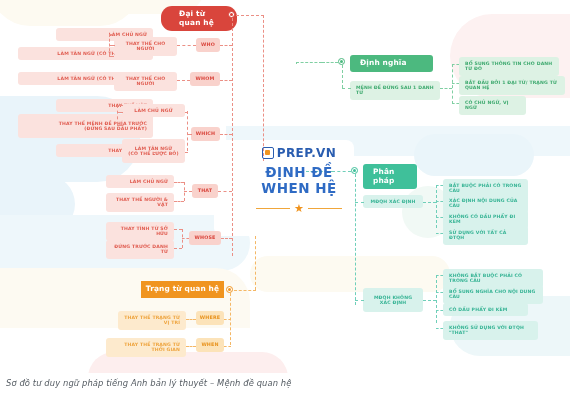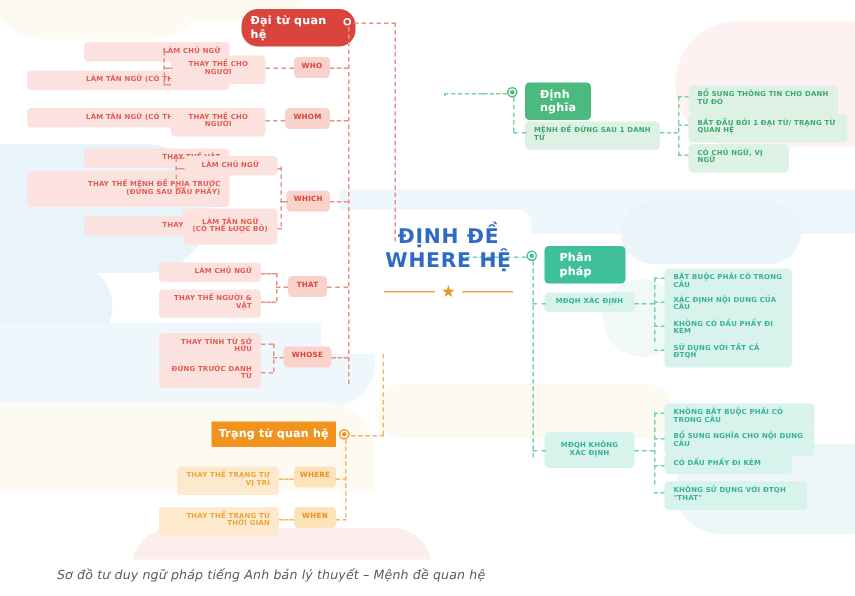--- a/index.html
+++ b/index.html
@@ -82,21 +82,21 @@
     display: flex; align-items: center;
     border-radius: 3px;
     line-height: 1.15;
     white-space: pre-line;
     letter-spacing: .15px;
   }
   
   .hdr-red {
     background: #d9453c; color: #ffffff;
     font-size: 7.4px; font-weight: 700;
-    padding: 4px 6px; justify-content: center;
+    padding: 4px 18px; justify-content: center;
     border-radius: 11px; letter-spacing: .2px;
   }
   .leaf-red {
     background: #fbe2de; color: #e05c50;
     font-size: 4.6px; font-weight: 700;
     padding: 4px 6px; justify-content: flex-end;
     text-align: right;
   }
   .mid-red {
     background: #fbe2de; color: #e05c50;
@@ -206,21 +206,20 @@
   }
   .brand-rule .bar { height: 1.4px; width: 34px; background: #f0a63a; }
   .star { color: #f0941f; font-size: 11px; line-height: 1; }
 
   
   #caption {
     position: absolute; left: 6px; top: 378px;
     font-family: "DejaVu Sans", "Liberation Sans", sans-serif;
     font-size: 8.4px; font-style: italic; color: #555c63;
     letter-spacing: .1px;
-    margin-left: 32px;
   }
 </style>
 </head>
 <body>
 
 <div id="canvas">
 
   <div class="deco deco-cream-top"></div>
   <div class="deco deco-cream-top2"></div>
   <div class="deco deco-pink-right"></div>
@@ -230,23 +229,27 @@
   <div class="deco deco-blue-wide"></div>
   <div class="deco deco-blue-topright"></div>
   <div class="deco deco-green-circ"></div>
   <div class="deco deco-cream-mid"></div>
   <div class="deco deco-cream-botright"></div>
   <div class="deco deco-blue-botright"></div>
   <div class="deco deco-pink-bot"></div>
   <div class="deco deco-white-mid"></div>
 
   <div id="brand">
+    <div class="brand-logo-row">
+      <span class="brand-mark"></span>
+      <span class="brand-word">PREP.VN</span>
+    </div>
     <div class="brand-title">
       <div>ĐỊNH ĐỀ</div>
-      <div>WHERE HỆ</div>
+      <div>WHEN HỆ</div>
     </div>
     <div class="brand-rule">
       <span class="bar"></span>
       <span class="star">★</span>
       <span class="bar"></span>
     </div>
   </div>
 
   <div class="node hdr-red" style="left:161px; top:6px; width:76px;">Đại từ quan hệ</div>
   <div class="bullet b-red" style="left:228px; top:11px;">
@@ -327,21 +330,21 @@
   <div class="doth c-orange" style="left:224px; top:318.5px; width:7px;"></div>
 
   <div class="node leaf-orange" style="left:106px; top:338px; width:80px;">THAY THẾ TRẠNG TỪ THỜI GIAN</div>
   <div class="node key-orange" style="left:196px; top:338px; width:28px;">WHEN</div>
   <div class="doth c-orange" style="left:186px; top:345.5px; width:10px;"></div>
   <div class="doth c-orange" style="left:224px; top:345.5px; width:7px;"></div>
 
   <div class="bullet b-green" style="left:338px; top:58px;">
       <i></i>
     </div>
-  <div class="node hdr-green" style="left:350px; top:55px; width:44px;">Định nghĩa</div>
+  <div class="node hdr-green" style="left:350px; top:55px; width:83px;">Định nghĩa</div>
   <div class="doth c-green" style="left:322px; top:61.5px; width:16px;"></div>
   <div class="dotv c-green" style="left:341.5px; top:65px; height:23px;"></div>
 
   <div class="node leaf-green" style="left:350px; top:81px; width:90px;">MỆNH ĐỀ ĐỨNG SAU 1 DANH TỪ</div>
   <div class="doth c-green" style="left:341.5px; top:88px; width:9px;"></div>
 
   <div class="doth c-green" style="left:440px; top:88px; width:12px;"></div>
   <div class="dotv c-green" style="left:451.5px; top:64px; height:40px;"></div>
 
   <div class="node leaf-green" style="left:459px; top:57px; width:100px;">BỔ SUNG THÔNG TIN CHO DANH TỪ ĐÓ</div>

